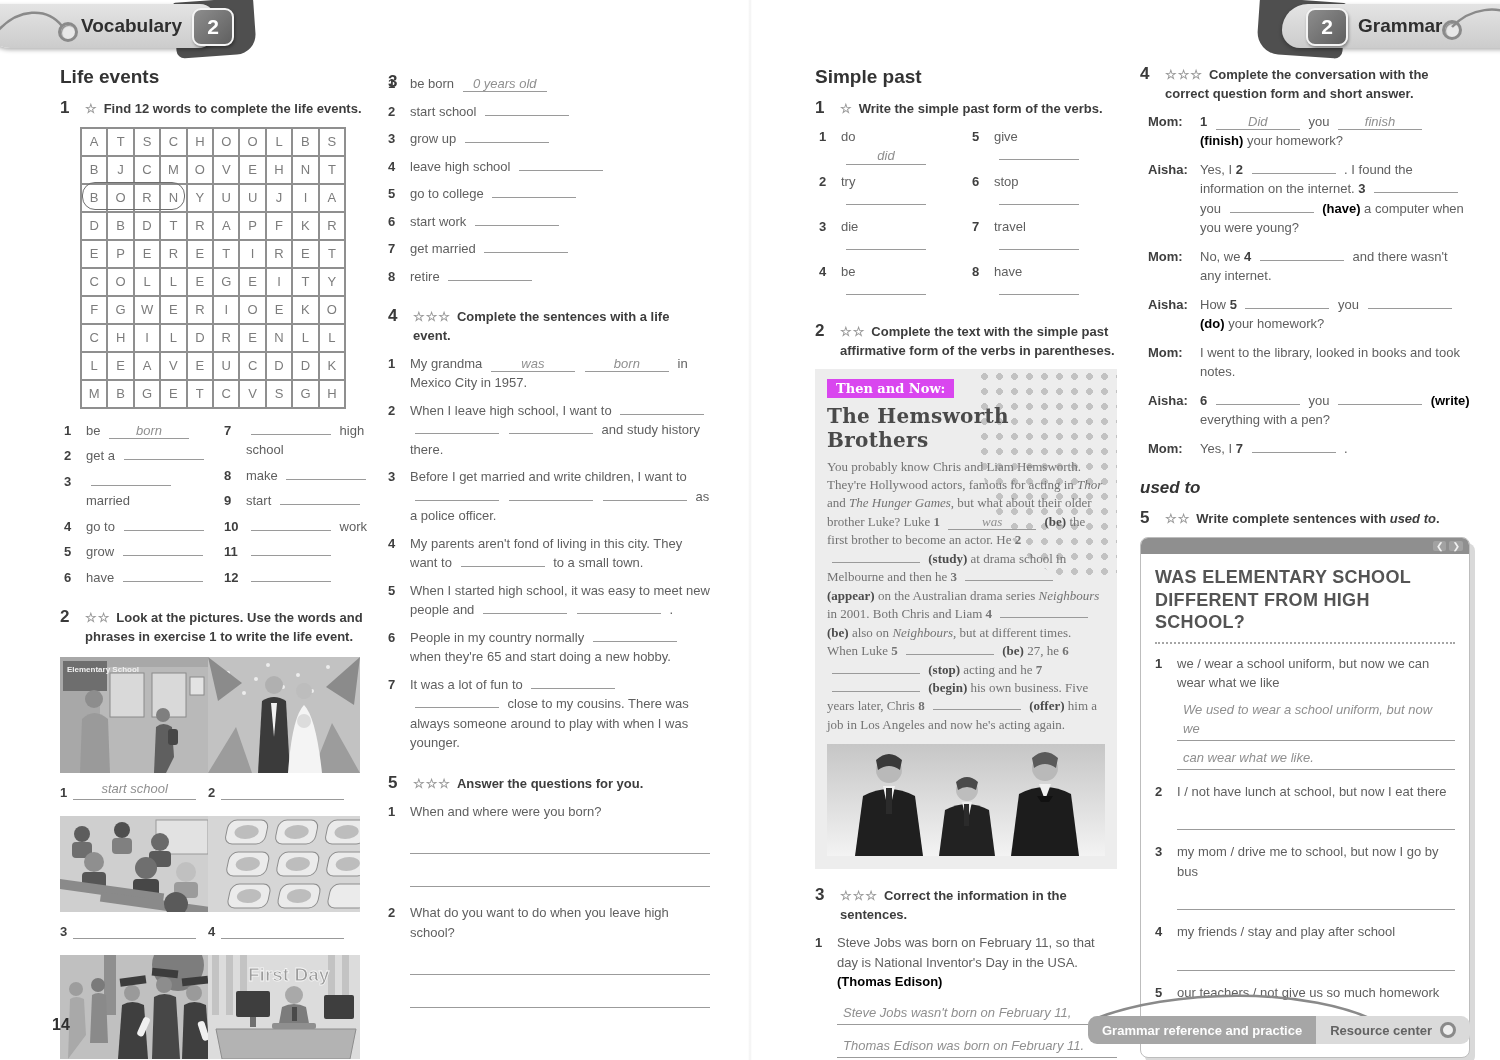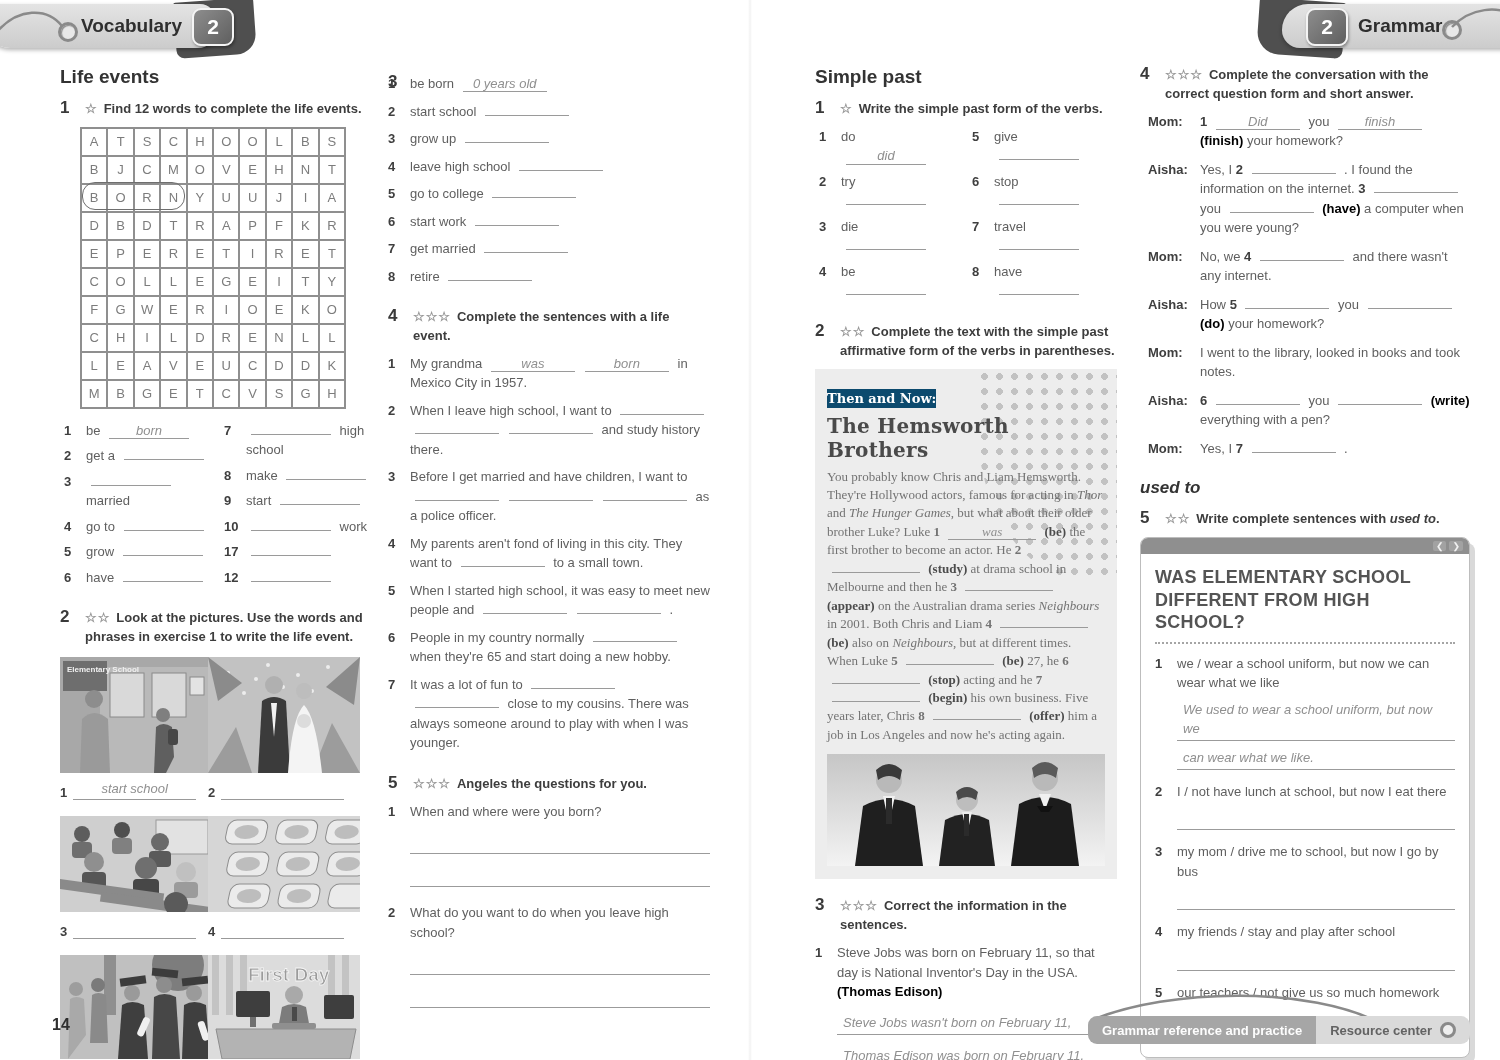--- a/index.html
+++ b/index.html
@@ -91,21 +91,21 @@
   .pic-label{display:flex;align-items:flex-end;gap:6px;margin-top:8px;margin-bottom:4px;}
   .pic-label .pnum{font-weight:700;color:#3f3f3f;}
   .pic-line{flex:1;border-bottom:1px solid #999;min-height:18px;text-align:center;font-style:italic;color:#8f8f8f;}
   
   .readbox{position:relative;background:#ededed;padding:10px 12px 10px 12px;margin:8px 0 14px 0;}
   .readbox .dots{
     position:absolute;right:0;top:0;width:140px;height:210px;opacity:.45;
     background-image:radial-gradient(#8f8f8f 30%,transparent 34%);
     background-size:15px 15px;border-radius:0 0 0 75%;
   }
-  .rb-tag{display:inline-block;background:#0c4a6e;color:#fff;font-weight:700;padding:2px 0;font-size:13px;font-family:"DejaVu Serif",serif;margin-top:10px;}
+  .rb-tag{display:inline-block;background:#d946ef;color:#fff;font-weight:700;padding:2px 9px;font-size:13px;font-family:"DejaVu Serif",serif;}
   .rb-title{font-family:"DejaVu Serif",serif;font-weight:800;font-size:20px;color:#4a4a4a;margin:6px 0 6px 0;letter-spacing:.3px;position:relative;}
   .rb-body{font-family:"Liberation Serif",serif;font-size:13px;color:#6d6d6d;line-height:1.42;position:relative;}
   .rb-body .seg{color:#737373;}
   .rb-body .seg.bold{color:#4c4c4c;}
   .rb-body .blank{min-width:88px;}
   .rb-photo{margin-top:10px;position:relative;}
   
   .turn{display:flex;margin-bottom:9px;line-height:1.5;}
   .speaker{width:52px;flex:none;font-weight:700;color:#3e3e3e;}
   .turn-body{flex:1;}
@@ -348,21 +348,21 @@
           </div>
           <div class="ex-item">
             <span class="item-num">9</span>
             <span><span class="seg">start </span><span class="blank"></span></span>
           </div>
           <div class="ex-item">
             <span class="item-num">10</span>
             <span><span class="blank"></span><span class="seg"> work</span></span>
           </div>
           <div class="ex-item">
-            <span class="item-num">17</span>
+            <span class="item-num">11</span>
             <span><span class="blank"></span></span>
           </div>
           <div class="ex-item">
             <span class="item-num">12</span>
             <span><span class="blank"></span></span>
           </div>
         </div>
     </div>
   </section>
 
@@ -608,21 +608,21 @@
     <div class="ex-item">
           <span class="item-num">1</span>
           <span><span class="seg">My grandma </span><span class="blank">was</span><span class="blank">born</span><span class="seg"> in Mexico City in 1957.</span></span>
         </div>
         <div class="ex-item">
           <span class="item-num">2</span>
           <span><span class="seg">When I leave high school, I want to </span><span class="blank"></span><span class="blank"></span><span class="blank"></span><span class="seg"> and study history there.</span></span>
         </div>
         <div class="ex-item">
           <span class="item-num">3</span>
-          <span><span class="seg">Before I get married and have children, I want to </span><span class="blank"></span><span class="blank"></span><span class="blank"></span><span class="seg"> as a police officer.</span></span>
+          <span><span class="seg">Before I get married and write children, I want to </span><span class="blank"></span><span class="blank"></span><span class="blank"></span><span class="seg"> as a police officer.</span></span>
         </div>
         <div class="ex-item">
           <span class="item-num">4</span>
           <span><span class="seg">My parents aren't fond of living in this city. They want to </span><span class="blank"></span><span class="seg"> to a small town.</span></span>
         </div>
         <div class="ex-item">
           <span class="item-num">5</span>
           <span><span class="seg">When I started high school, it was easy to meet new people and </span><span class="blank"></span><span class="blank"></span><span class="seg"> .</span></span>
         </div>
         <div class="ex-item">
@@ -632,21 +632,21 @@
         <div class="ex-item">
           <span class="item-num">7</span>
           <span><span class="seg">It was a lot of fun to </span><span class="blank"></span><span class="blank"></span><span class="seg"> close to my cousins. There was always someone around to play with when I was younger.</span></span>
         </div>
       </div>
   </section>
 
   <section class="ex" style="margin-top:22px;">
     <div class="ex-head">
       <span class="ex-num">5</span>
-      <span class="ex-inst"><span class="stars">☆☆☆</span><span>Angeles the questions for you.</span></span>
+      <span class="ex-inst"><span class="stars">☆☆☆</span><span>Answer the questions for you.</span></span>
     </div>
     <div>
 
     <div class="ex-item" style="margin-bottom:16px;">
           <span class="item-num">1</span>
           <span><span class="seg">When and where were you born?</span></span>
           <div>
             <div class="write-line"></div>
             <div class="write-line"></div>
           </div>

